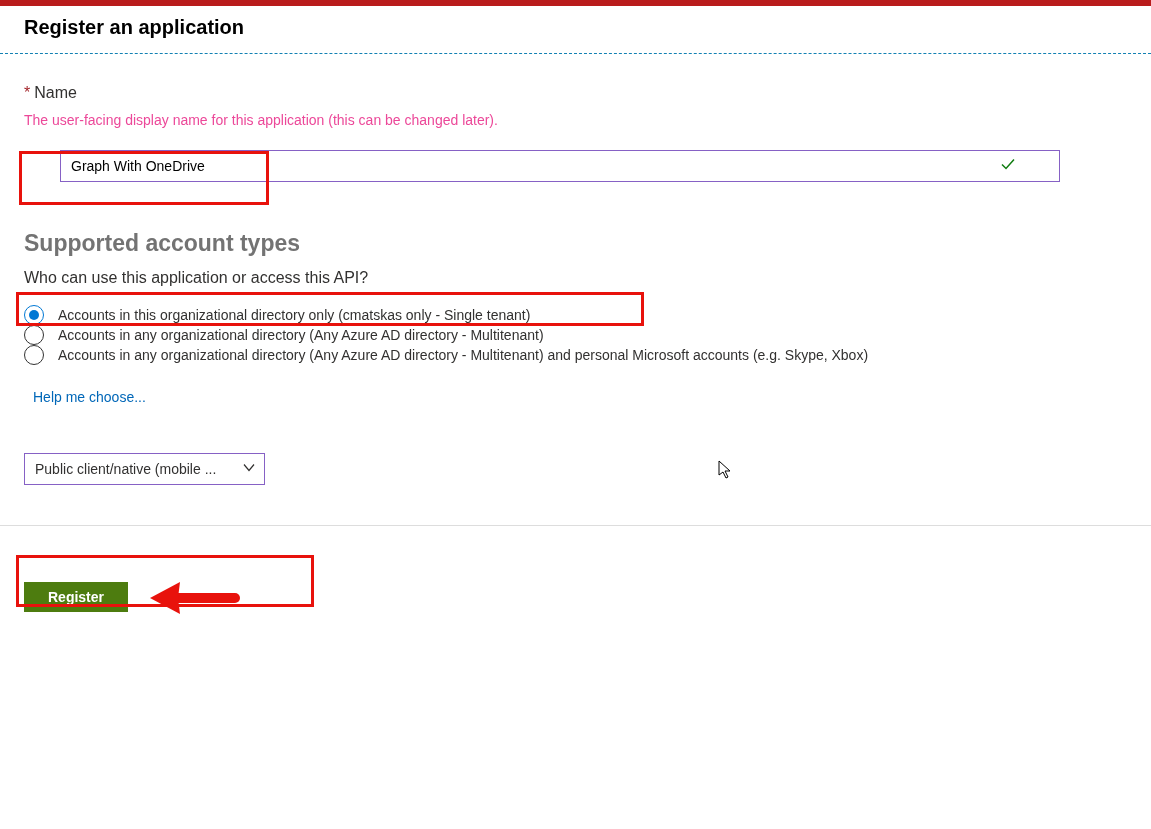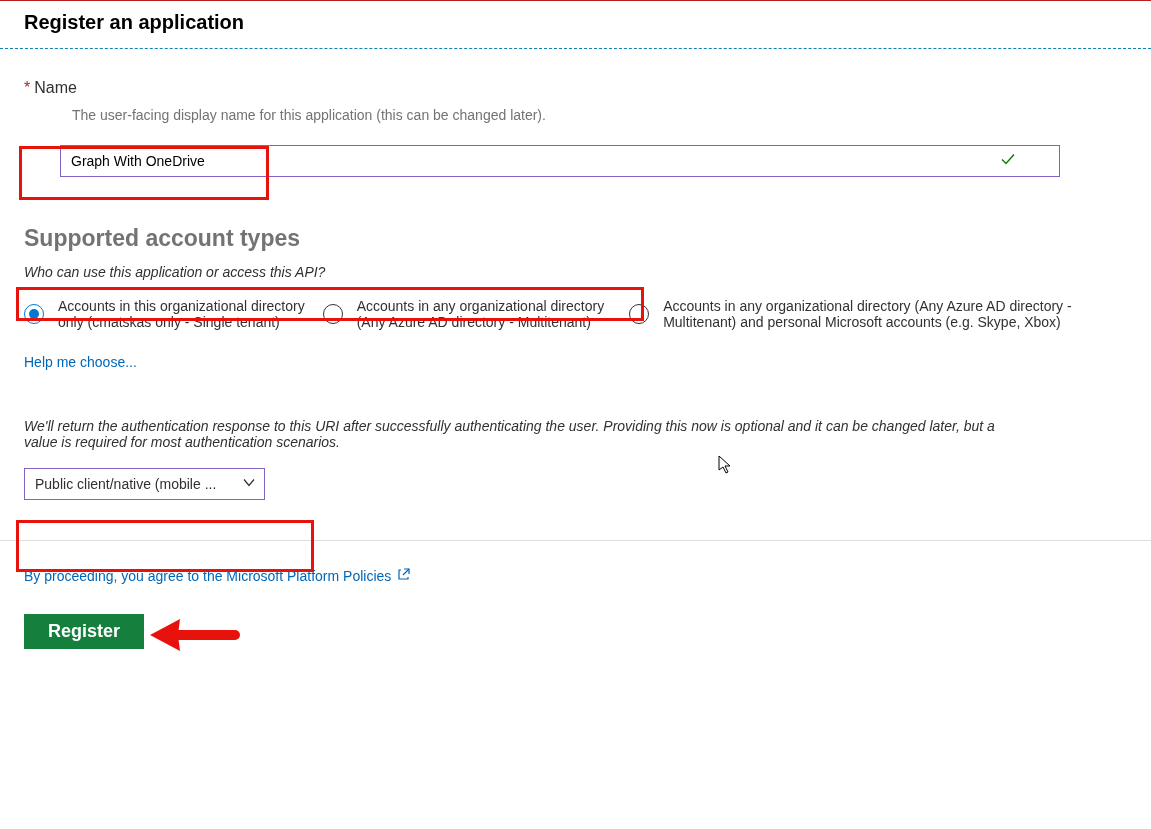--- a/index.html
+++ b/index.html
@@ -9,21 +9,21 @@
     font-size: 14px;
     color: #323130;
     background: #fff;
   }
   .page {
     padding: 0 24px 24px 24px;
     width: 1151px;
     position: relative;
   }
   .top-border {
-    border-top: 1px solid #b91c1c;
+    border-top: 6px solid #b91c1c;
   }
   h1.page-title {
     font-size: 20px;
     font-weight: 600;
     margin: 10px 0 14px 0;
     color: #000;
   }
   .dashed-divider {
     border-bottom: 1px dashed #1281b3;
     margin: 0 -24px 30px -24px;
@@ -32,35 +32,33 @@
   .field-label {
     font-size: 16px;
     margin-bottom: 10px;
     display: flex;
     align-items: baseline;
     gap: 4px;
   }
   .req-star { color: #a4262c; }
   .field-desc {
     font-size: 14px;
-    color: #737373;
+    color: #ec4899;
     margin-bottom: 22px;
-    margin-left: 48px;
   }
   .section-heading {
     font-size: 23px;
     font-weight: 700;
     margin-bottom: 12px;
     color: #737373;
   }
   .section-desc {
-    font-size: 14px;
+    font-size: 16px;
     margin-bottom: 18px;
     color: #323130;
-    font-style: italic;
   }
   .name-input-wrap {
     position: relative;
     width: 1000px;
   }
   .name-input {
     width: 100%;
     height: 32px;
     border: 1px solid #8661c5;
     padding: 4px 32px 4px 10px;
@@ -75,21 +73,21 @@
     top: 50%;
     transform: translateY(-50%);
     color: #107c10;
   }
   .highlight-box {
     position: absolute;
     border: 3px solid #e8120c;
     pointer-events: none;
     z-index: 5;
   }
-  .radio-list { display: flex; flex-direction: row; }
+  .radio-list { display: flex; flex-direction: column; }
   .radio-item {
     display: flex;
     align-items: center;
     gap: 14px;
     font-size: 14px;
     cursor: pointer;
   }
   .radio-circle {
     width: 20px;
     height: 20px;
@@ -106,20 +104,21 @@
     background: #0078d4;
     border-radius: 50%;
     top: 4px; left: 4px;
   }
   .help-link {
     color: #0067b8;
     font-size: 14px;
     margin-top: 24px;
     display: inline-block;
     cursor: pointer;
+    margin-left: 9px;
   }
   .redirect-row {
     display: flex;
     gap: 12px;
     align-items: center;
   }
   .platform-select {
     position: relative;
     width: 241px;
     height: 32px;
@@ -159,25 +158,25 @@
     color: #0067b8;
     font-size: 14px;
     display: inline-flex;
     align-items: center;
     gap: 6px;
     cursor: pointer;
   }
   .external-icon { color: #0067b8; }
   .register-btn {
     margin-top: 30px;
-    background: #15803d;
+    background: #4d7c0f;
     color: #fff;
     border: none;
     padding: 7px 24px;
-    font-size: 18px;
+    font-size: 14px;
     font-weight: 600;
     cursor: pointer;
   }
   .arrow-svg {
     position: absolute;
     left: 150px;
     bottom: 18px;
     pointer-events: none;
   }
   .cursor-svg {
@@ -234,48 +233,37 @@
       </div>
     </div>
 
     <span class="help-link">Help me choose...</span>
 
     <div class="highlight-box" style="left:-8px; top:62px; width:628px; height:34px;"></div>
   </div>
 
   
   <div class="section" style="position:relative; margin-bottom:10px;">
-    <div class="section-desc" style="max-width:1000px;">We'll return the authentication response to this URI after successfully authenticating the user. Providing this now is optional and it can be changed later, but a value is required for most authentication scenarios.</div>
 
     <div class="redirect-row">
       <div class="platform-select">
         <span>Public client/native (mobile ...</span>
         <span class="chevron">
           <svg width="14" height="14" viewBox="0 0 14 14">
               <path d="M2 4 L7 10 L12 4" stroke="#323130" stroke-width="1.2" fill="none"></path>
             </svg>
         </span>
       </div>
     </div>
 
     <div class="highlight-box" style="left:-8px; top:102px; width:298px; height:52px;"></div>
   </div>
 
   <div class="footer-sep"></div>
 
-  <span class="agree-link">
-    <span>By proceeding, you agree to the Microsoft Platform Policies</span>
-    <span class="external-icon">
-      <svg width="14" height="14" viewBox="0 0 14 14">
-        <path d="M4 3 H2 V12 H11 V10" stroke="#0067b8" stroke-width="1.2" fill="none"></path>
-        <path d="M7 2 H12 V7" stroke="#0067b8" stroke-width="1.2" fill="none"></path>
-        <path d="M12 2 L6 8" stroke="#0067b8" stroke-width="1.2" fill="none"></path>
-      </svg>
-    </span>
-  </span>
 
   <div>
     <button class="register-btn">Register</button>
   </div>
 
   
   <svg class="arrow-svg" width="90" height="40" viewBox="0 0 90 40">
     <path d="M85 20 L25 20" stroke="#e8120c" stroke-width="10" stroke-linecap="round"></path>
     <path d="M0 20 L30 4 L28 20 L30 36 Z" fill="#e8120c"></path>
   </svg>

